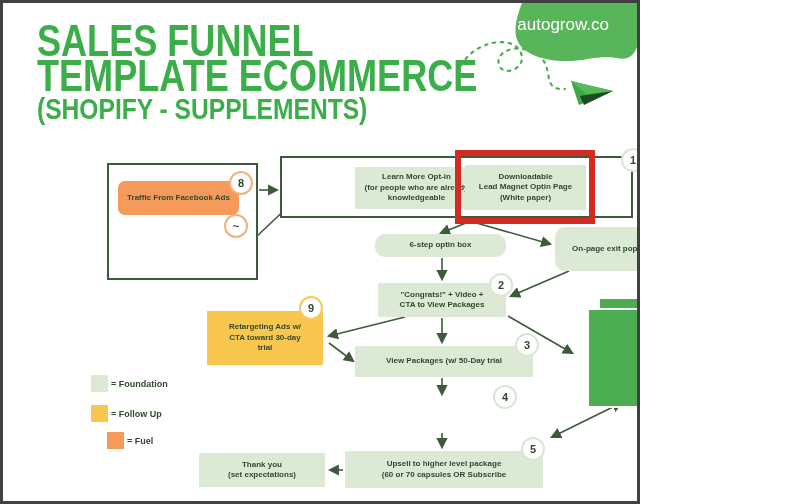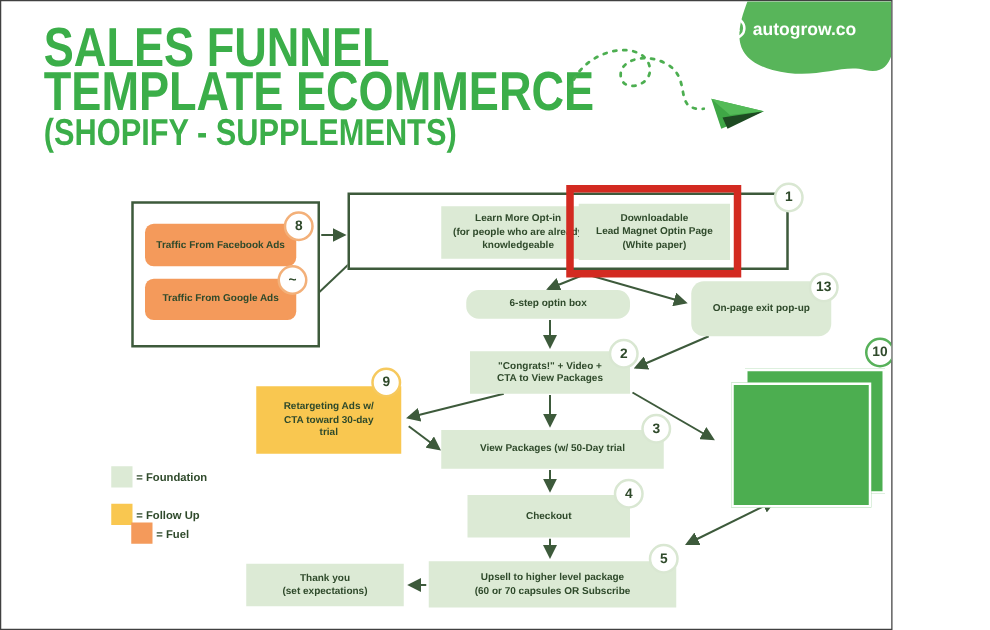--- a/index.html
+++ b/index.html
@@ -1,26 +1,26 @@
 <!DOCTYPE html>
 <html><head>
 <meta charset="utf-8">
 <style>
   * { margin:0; padding:0; box-sizing:border-box; }
   body { font-family:"Liberation Sans", sans-serif; background:#fff; }
-  .stage { position:relative; width:714px; height:504px; background:#fff; border:1px solid #404040; overflow:hidden; }
+  .stage { position:relative; width:640px; height:504px; background:#fff; border:3px solid #404040; overflow:hidden; }
 
   
   .title-block { position:absolute; left:34px; top:20px; color:#3bae49; transform:scaleX(0.82); transform-origin:left top; }
   .title-main { font-size:44px; font-weight:bold; line-height:35px; letter-spacing:0px; white-space:pre-line; }
   .title-sub  { font-size:30px; font-weight:bold; line-height:30px; margin-top:1px; }
 
   .logo-blob { position:absolute; right:0; top:0; width:155px; height:80px; }
   .logo-row { position:absolute; right:28px; top:12px; display:flex; align-items:center; gap:5px; color:#fff; }
-  .logo-text { font-size:14px; font-weight:bold; }
+  .logo-text { font-size:17px; font-weight:normal; }
 
   
   .node { position:absolute; display:flex; align-items:center; justify-content:center; text-align:center;
           font-size:8px; font-weight:bold; color:#2f4a2b; line-height:1.3; }
   .node .lbl { white-space:pre-line; }
   .green  { background:#dcead5; }
   .orange { background:#f49a5b; border-radius:7px;text-align:center; }
   .yellow { background:#f9c750; }
   .round  { border-radius:10px; }
 
@@ -103,23 +103,20 @@
       <line x1="618" y1="400" x2="549" y2="434" marker-start="url(#ah)" marker-end="url(#ah)"></line>
       <line x1="340" y1="467" x2="327" y2="467" marker-end="url(#ah)"></line>
     </g>
   </svg>
 
   <div class="frame" style="left:104px; top:160px; width:151px; height:117px;"></div>
   <div class="node orange" style="left:115px; top:178px; width:121px; height:34px;">
     <span class="lbl">Traffic From Facebook Ads</span>
   </div>
   <div class="badge orange-b" style="left:226px; top:168px;">8</div>
-  <div class="node orange" style="left:115px; top:222px; width:121px; height:33px;">
-    <span class="lbl">Traffic From Google Ads</span>
-  </div>
   <div class="badge orange-b" style="left:221px; top:211px;">~</div>
 
   <div class="frame" style="left:277px; top:153px; width:353px; height:62px;"></div>
   <div class="badge" style="left:618px; top:145px;">1</div>
   <div class="node green" style="left:312px; top:164px; width:123px; height:42px;margin-left:40px;">
     <span class="lbl">Learn More Opt-in
 (for people who are already
 knowledgeable</span>
   </div>
   <div class="node green" style="left:462px; top:162px; width:121px; height:45px;">
@@ -149,23 +146,20 @@
 CTA toward 30-day
 trial</span>
   </div>
   <div class="badge yellow-b" style="left:296px; top:293px;">9</div>
 
   <div class="node green" style="left:352px; top:343px; width:178px; height:31px;">
     <span class="lbl">View Packages (w/ 50-Day trial</span>
   </div>
   <div class="badge" style="left:512px; top:330px;">3</div>
 
-  <div class="node green" style="left:373px; top:395px; width:130px; height:34px;">
-    <span class="lbl">Checkout</span>
-  </div>
   <div class="badge" style="left:490px; top:382px;">4</div>
 
   <div class="card" style="left:595px; top:294px; width:112px; height:100px;"></div>
   <div class="card" style="left:584px; top:305px; width:112px; height:100px;"></div>
   <div class="badge green-b" style="left:691px; top:269px;">10</div>
 
   <div class="node green" style="left:342px; top:448px; width:198px; height:37px;">
     <span class="lbl">Upsell to higher level package
 (60 or 70 capsules OR Subscribe</span>
   </div>
@@ -177,18 +171,18 @@
   </div>
 
   <div class="legend-row" style="left:88px; top:372px;">
     <div class="swatch" style="background:#dcead5;"></div>
     <div class="legend-label">= Foundation</div>
   </div>
   <div class="legend-row" style="left:88px; top:402px;">
     <div class="swatch" style="background:#f9c750;"></div>
     <div class="legend-label">= Follow Up</div>
   </div>
-  <div class="legend-row" style="left:88px; top:417px;padding-left:16px;">
+  <div class="legend-row" style="left:88px; top:429px;padding-left:16px;">
     <div class="swatch" style="background:#f49a5b;"></div>
     <div class="legend-label">= Fuel</div>
   </div>
 
 </div>
 
 </body></html>

